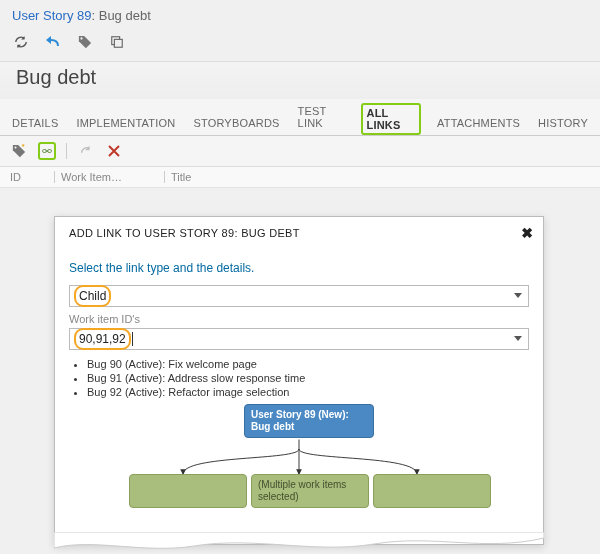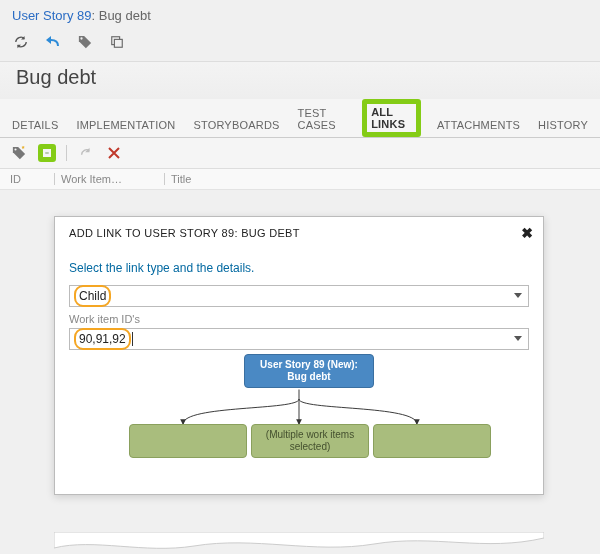--- a/index.html
+++ b/index.html
@@ -54,21 +54,21 @@
   .tab {
     padding: 6px 2px 6px 2px;
     cursor: pointer;
     letter-spacing: 0.2px;
   }
   .tab.active {
     color: #333;
     font-weight: 600;
   }
   .hl-box {
-    border: 5px solid #84cc16;
+    border: 2px solid #84cc16;
     border-radius: 3px;
     padding: 2px 4px;
   }
   .links-toolbar {
     display: flex;
     gap: 10px;
     align-items: center;
     padding: 6px 10px;
     background: #f5f5f5;
     border-bottom: 1px solid #ddd;
@@ -160,21 +160,21 @@
   .preview-list li { margin: 2px 0; }
   .diagram {
     position: relative;
     height: 140px;
     margin-top: 4px;
   }
   .node {
     position: absolute;
     border-radius: 4px;
     font-size: 10px;
-    text-align: center;
+    text-align: left;
     display: flex;
     align-items: center;
     justify-content: center;
     padding: 4px 6px;
     line-height: 1.2;
   }
   .parent-node {
     left: 175px; top: 0;
     width: 130px; height: 34px;
     background: #4a89c4;
@@ -243,21 +243,21 @@
       </svg>
   </span>
 </div>
 
 <div class="title-block">Bug debt</div>
 
 <div class="tabs">
   <div class="tab">DETAILS</div>
   <div class="tab">IMPLEMENTATION</div>
   <div class="tab">STORYBOARDS</div>
-  <div class="tab">TEST CASES</div>
+  <div class="tab">TEST LINK</div>
   <div class="tab active hl-box">ALL LINKS</div>
   <div class="tab">ATTACHMENTS</div>
   <div class="tab">HISTORY</div>
 </div>
 
 <div class="links-toolbar">
   <span class="icon-btn">
     <svg width="14" height="14" viewBox="0 0 16 16">
         <path fill="#777" d="M1 1h6l8 8-6 6-8-8z"></path>
         <circle cx="4" cy="4" r="1.2" fill="#f5f5f5"></circle>
@@ -301,20 +301,25 @@
     <span class="caret"></span>
   </div>
 
   <div class="field-label">Work item ID's</div>
   <div class="field-row">
     <span class="hl-inline">90,91,92</span>
       <span style="border-left:1px solid #333;height:14px;margin-left:1px"></span>
     <span class="caret"></span>
   </div>
 
+  <ul class="preview-list">
+    <li>Bug 90 (Active): Fix welcome page</li>
+    <li>Bug 91 (Active): Address slow response time</li>
+    <li>Bug 92 (Active): Refactor image selection</li>
+  </ul>
 
   <div class="diagram">
     <svg class="connectors" viewBox="0 0 480 140">
       <defs>
         <marker id="arr" markerWidth="6" markerHeight="6" refX="5" refY="3" orient="auto">
           <path d="M0,0 L6,3 L0,6 z" fill="#333"></path>
         </marker>
       </defs>
       <path d="M240 34 v10" stroke="#333" fill="none"></path>
       <path d="M240 44 C240 56 119 50 119 70" stroke="#333" fill="none" marker-end="url(#arr)"></path>

